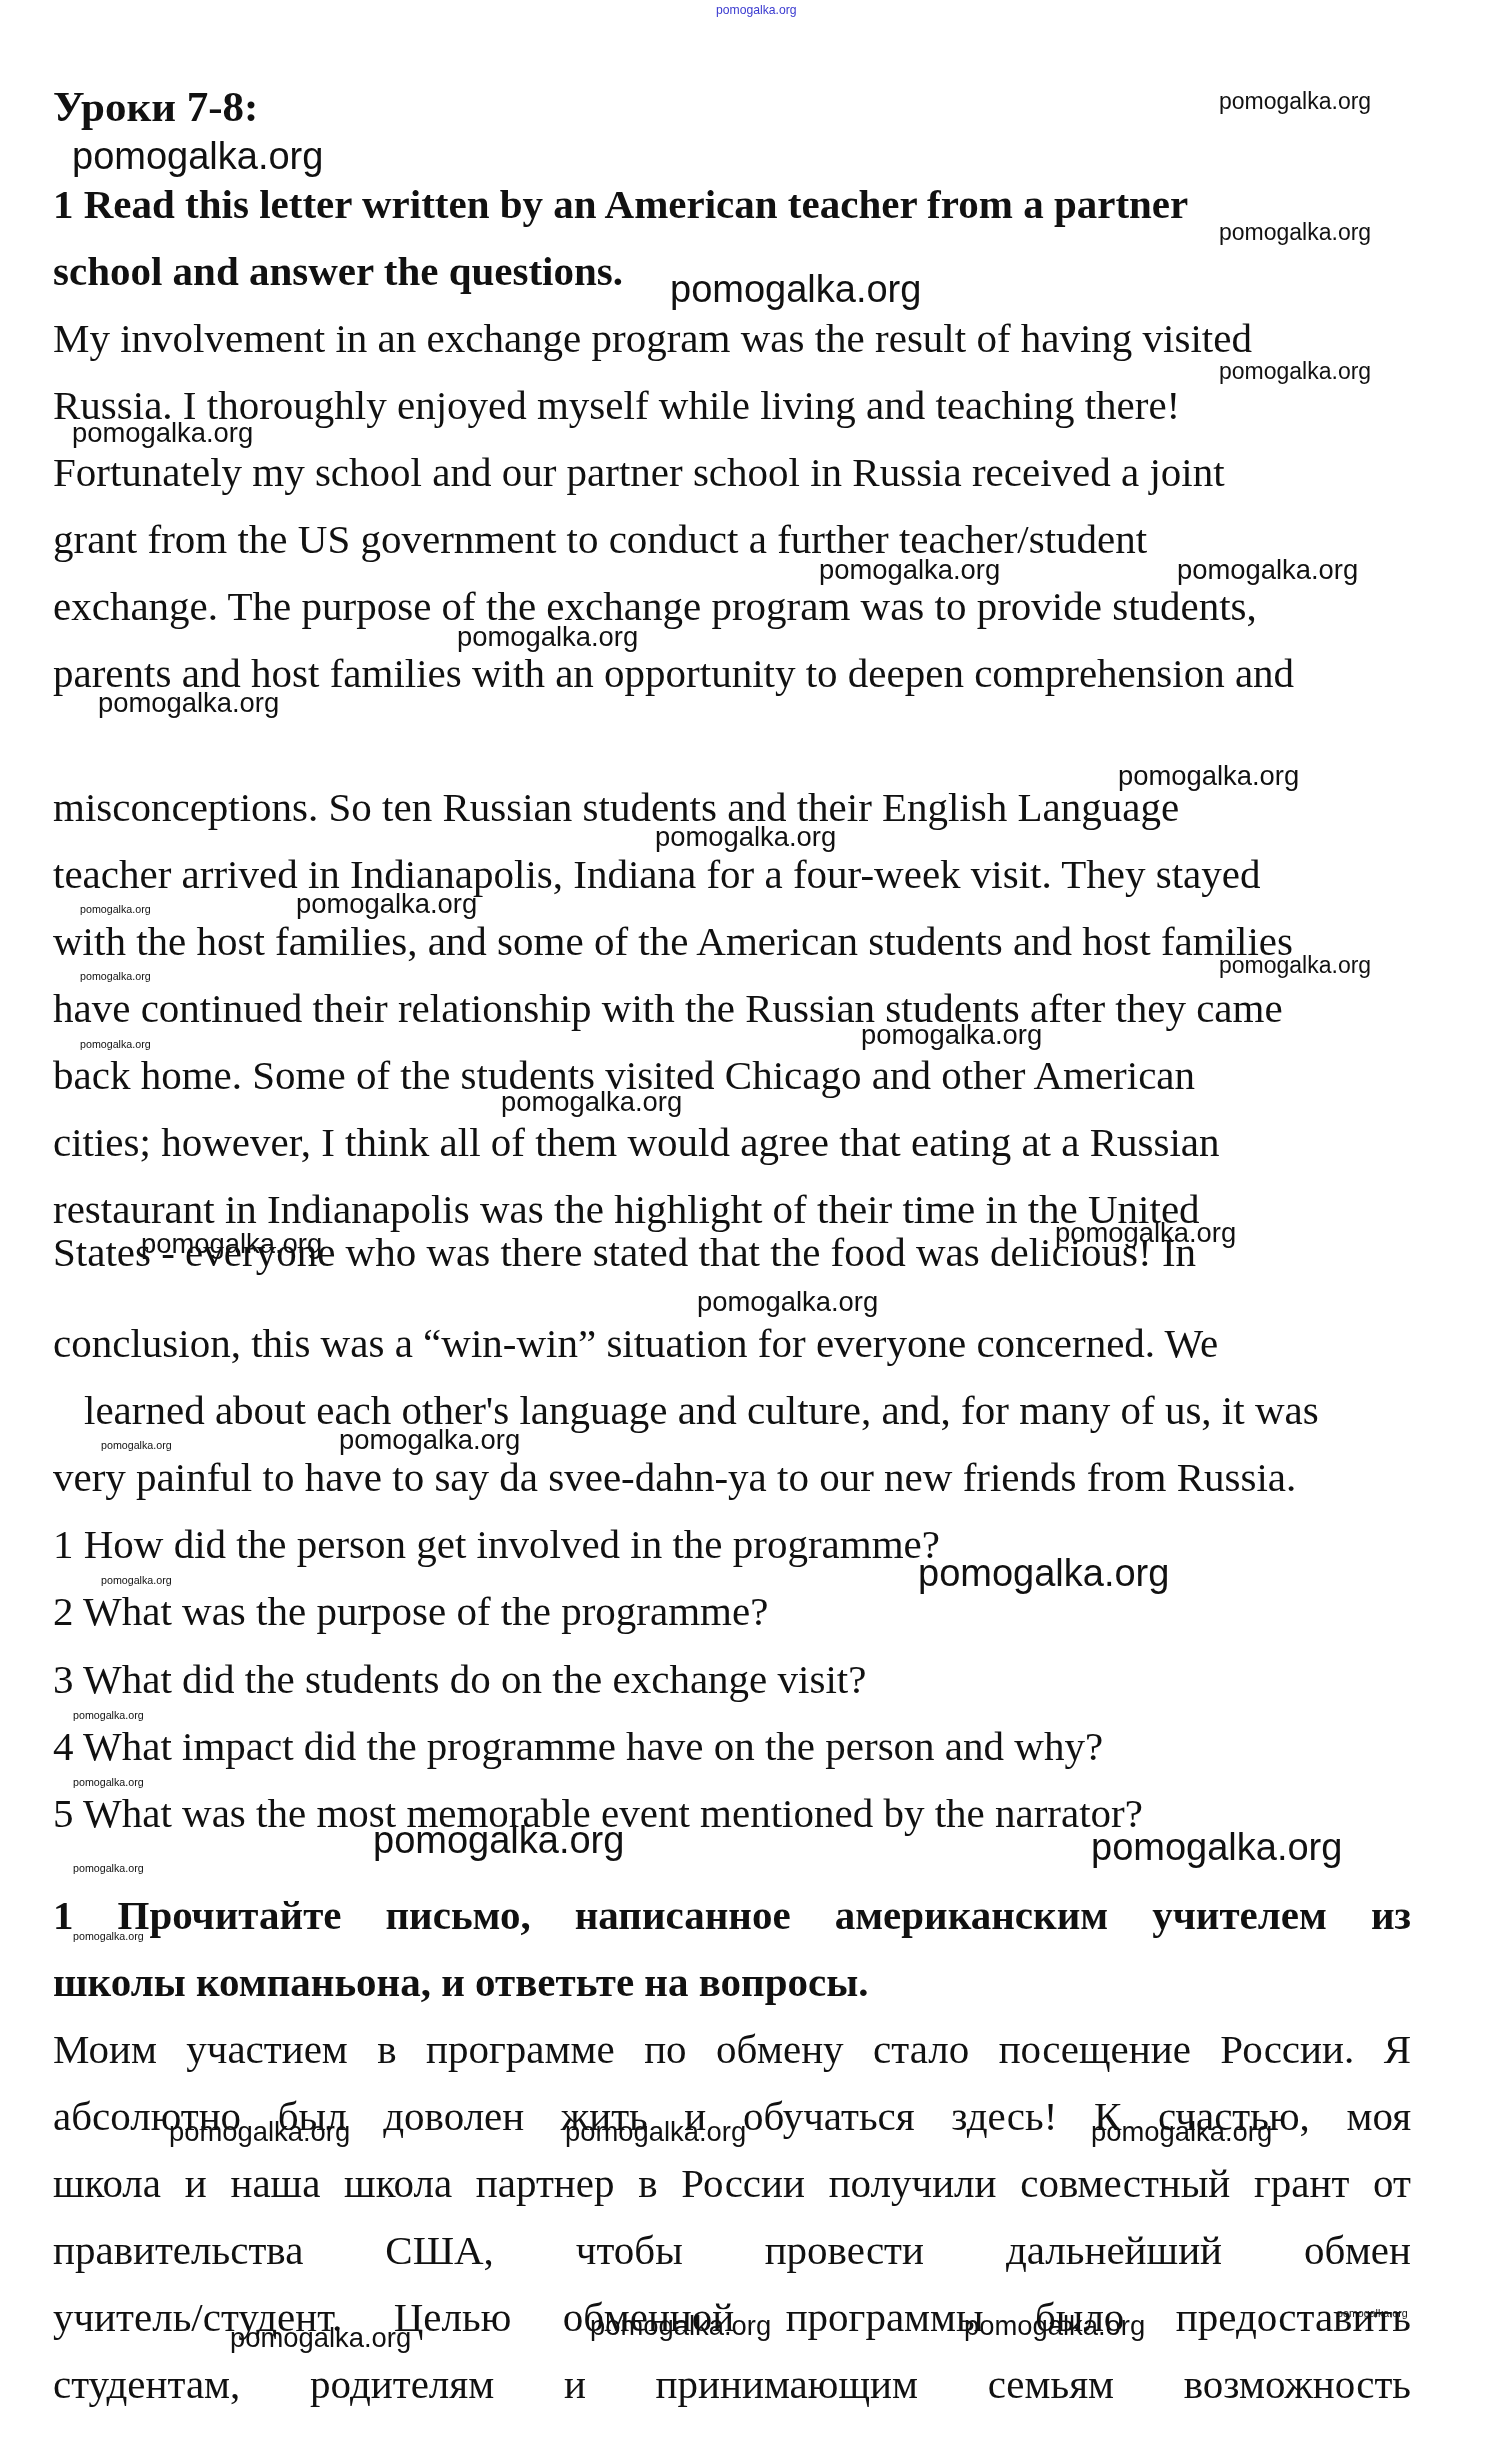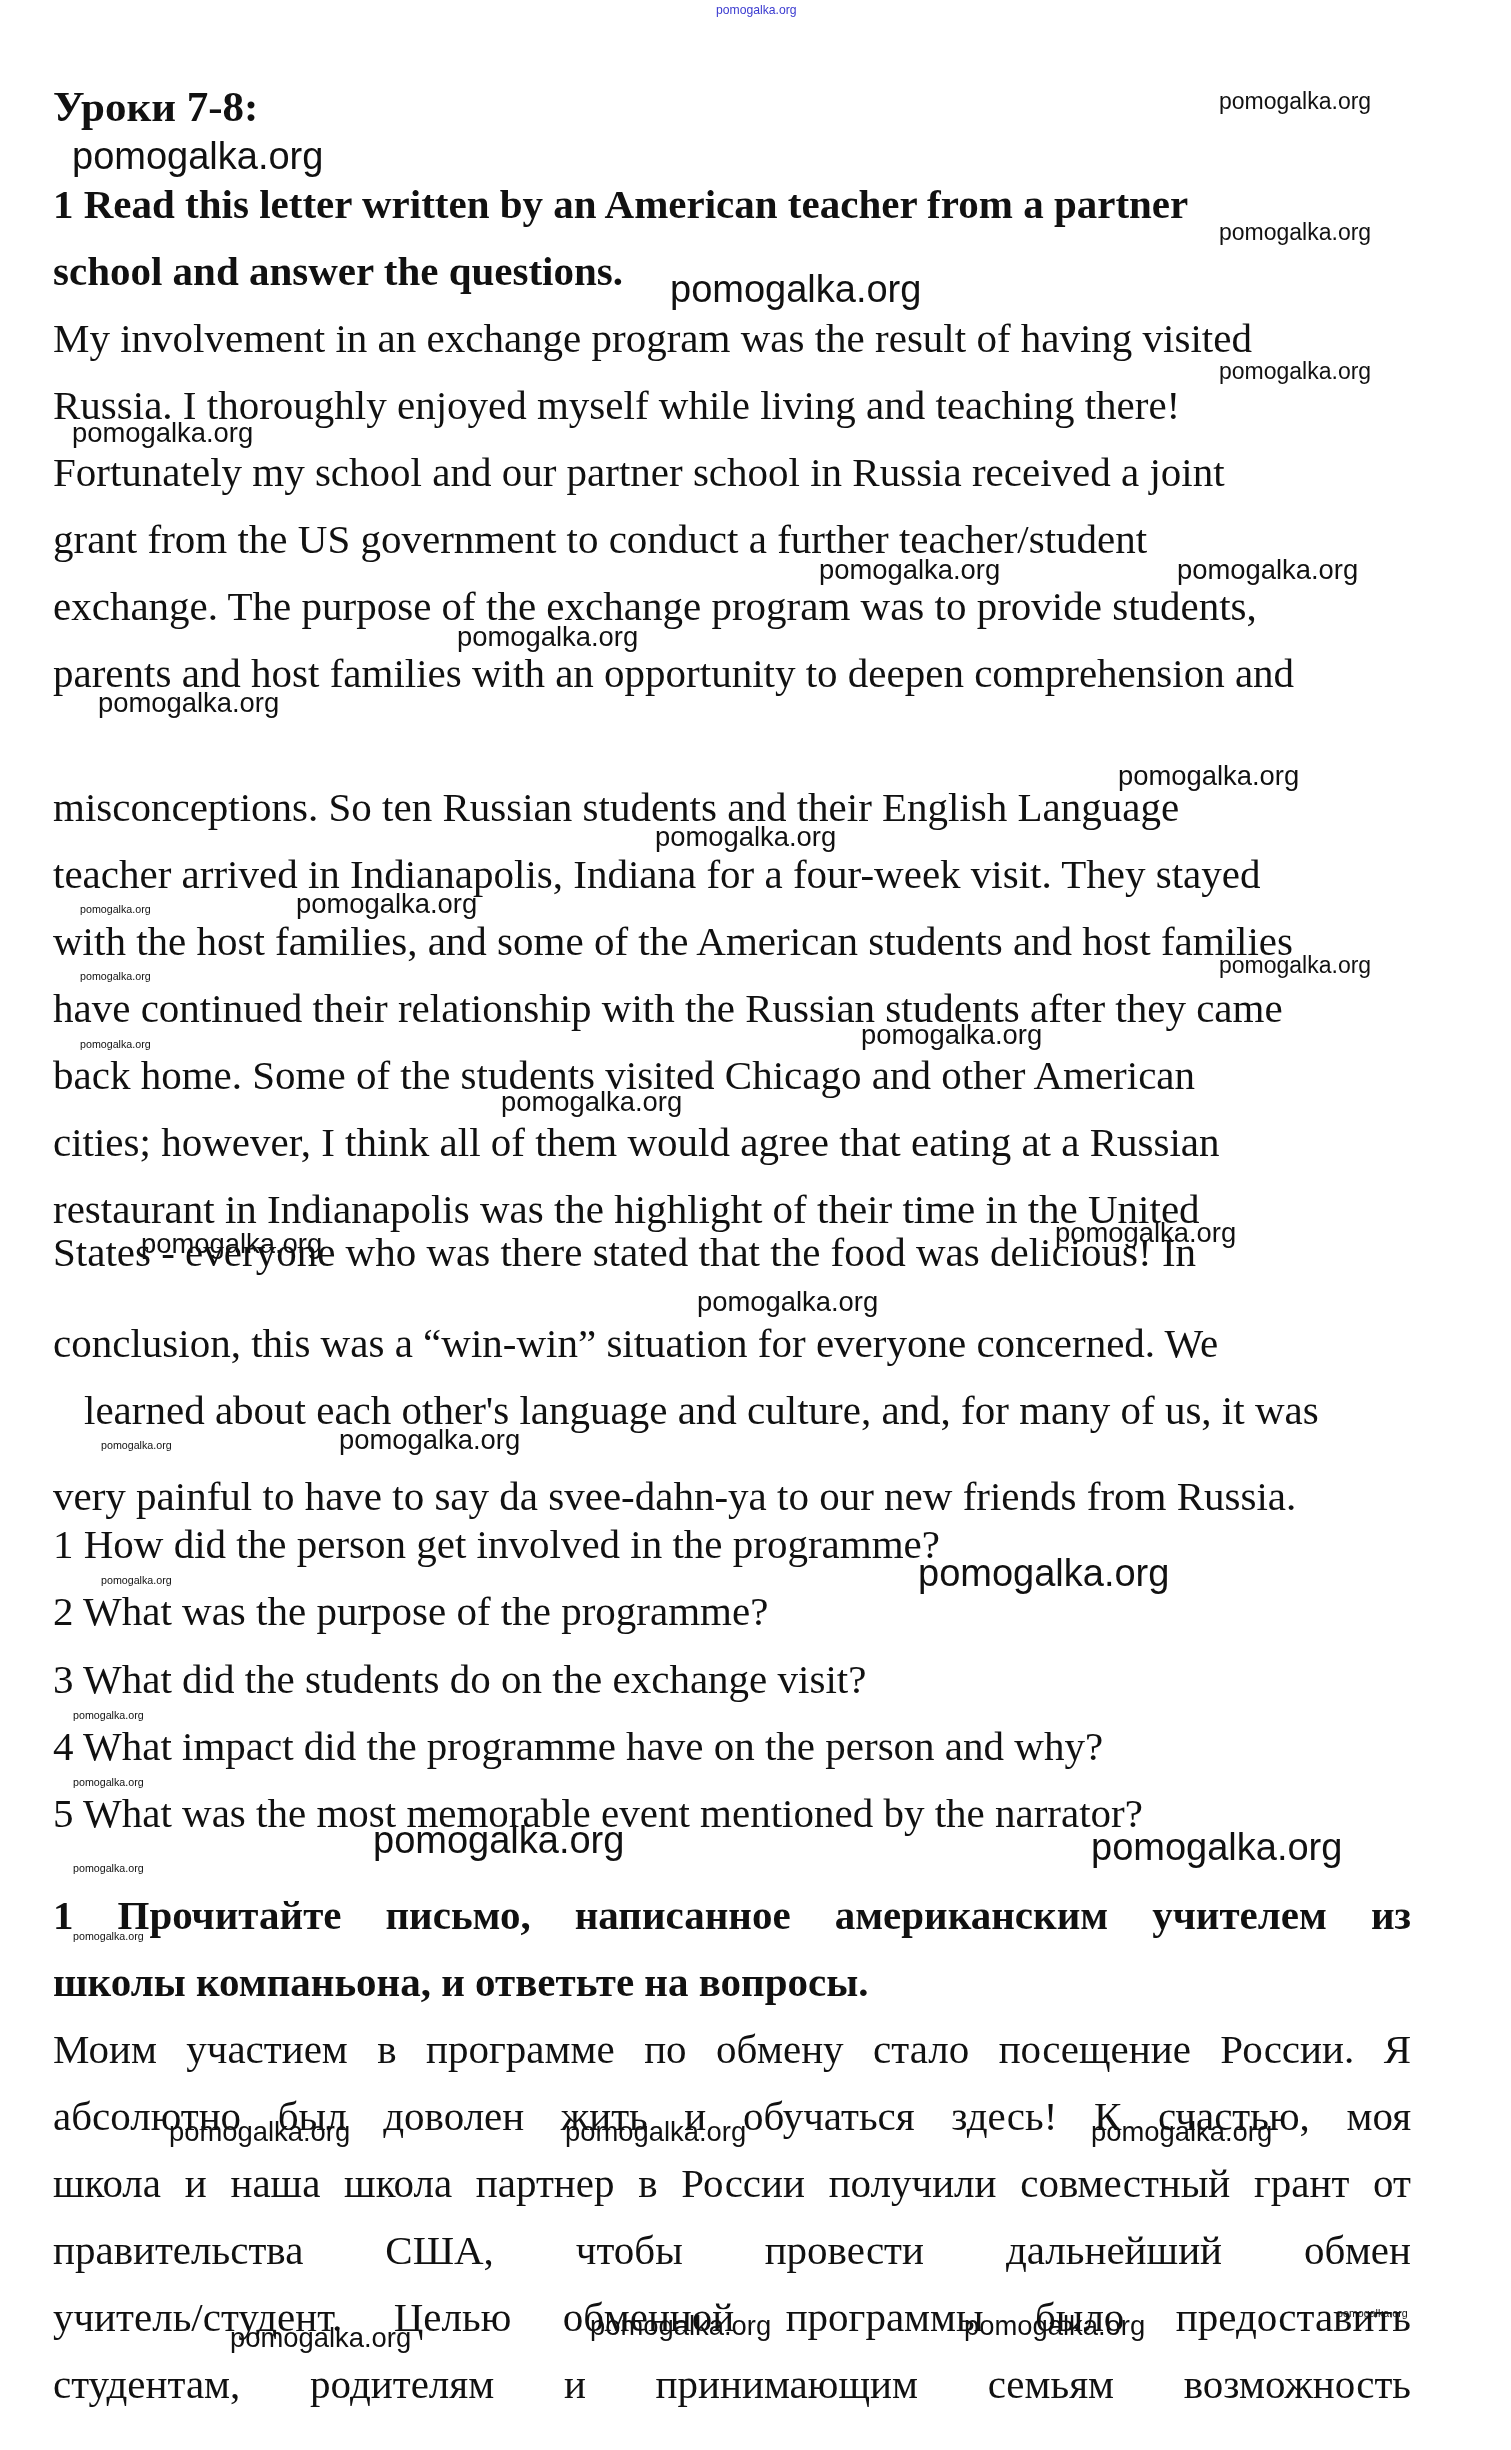--- a/index.html
+++ b/index.html
@@ -49,21 +49,21 @@
   <div class="line" style="top:787px;">misconceptions. So ten Russian students and their English Language</div>
   <div class="line" style="top:854px;">teacher arrived in Indianapolis, Indiana for a four-week visit. They stayed</div>
   <div class="line" style="top:921px;">with the host families, and some of the American students and host families</div>
   <div class="line" style="top:988px;">have continued their relationship with the Russian students after they came</div>
   <div class="line" style="top:1055px;">back home. Some of the students visited Chicago and other American</div>
   <div class="line" style="top:1122px;">cities; however, I think all of them would agree that eating at a Russian</div>
   <div class="line" style="top:1189px;">restaurant in Indianapolis was the highlight of their time in the United</div>
   <div class="line" style="top:1232px;">States - everyone who was there stated that the food was delicious! In</div>
   <div class="line" style="top:1323px;">conclusion, this was a “win-win” situation for everyone concerned. We</div>
   <div class="line" style="top:1390px;margin-left:31px;">learned about each other's language and culture, and, for many of us, it was</div>
-  <div class="line" style="top:1457px;margin-top:19px;">very painful to have to say da svee-dahn-ya to our new friends from Russia.</div>
+  <div class="line" style="top:1457px;">very painful to have to say da svee-dahn-ya to our new friends from Russia.</div>
 
   <div class="line" style="top:1524px;">1 How did the person get involved in the programme?</div>
   <div class="line" style="top:1591px;">2 What was the purpose of the programme?</div>
   <div class="line" style="top:1659px;">3 What did the students do on the exchange visit?</div>
   <div class="line" style="top:1726px;">4 What impact did the programme have on the person and why?</div>
   <div class="line" style="top:1793px;">5 What was the most memorable event mentioned by the narrator?</div>
 
   <div class="line bold justify" style="top:1895px;">1 Прочитайте письмо, написанное американским учителем из</div>
   <div class="line bold" style="top:1962px;">школы компаньона, и ответьте на вопросы.</div>
 

